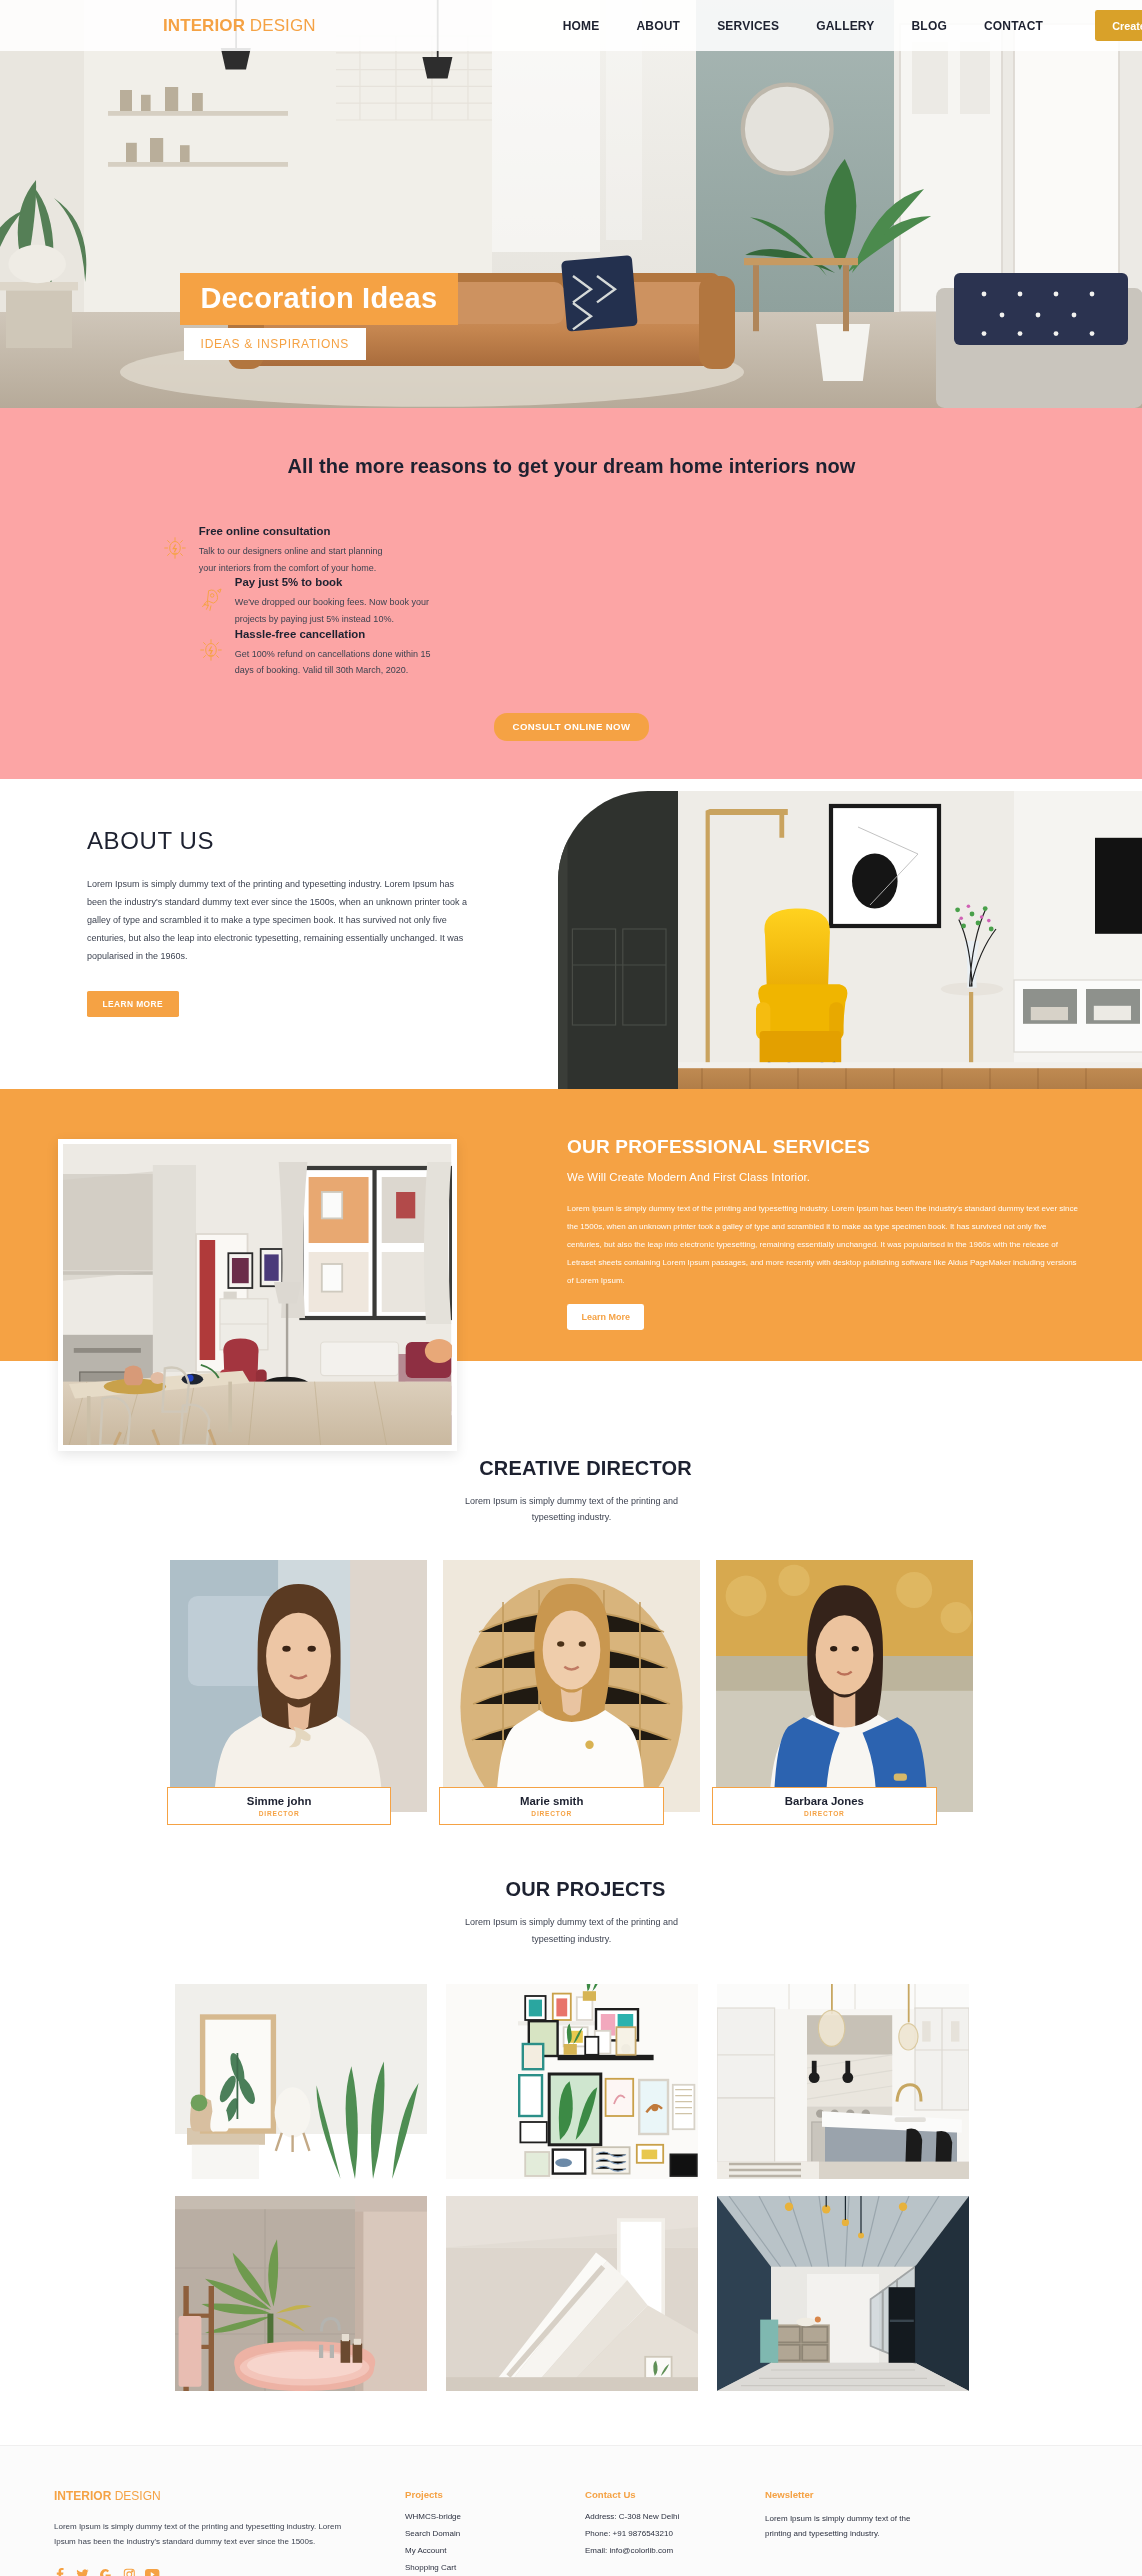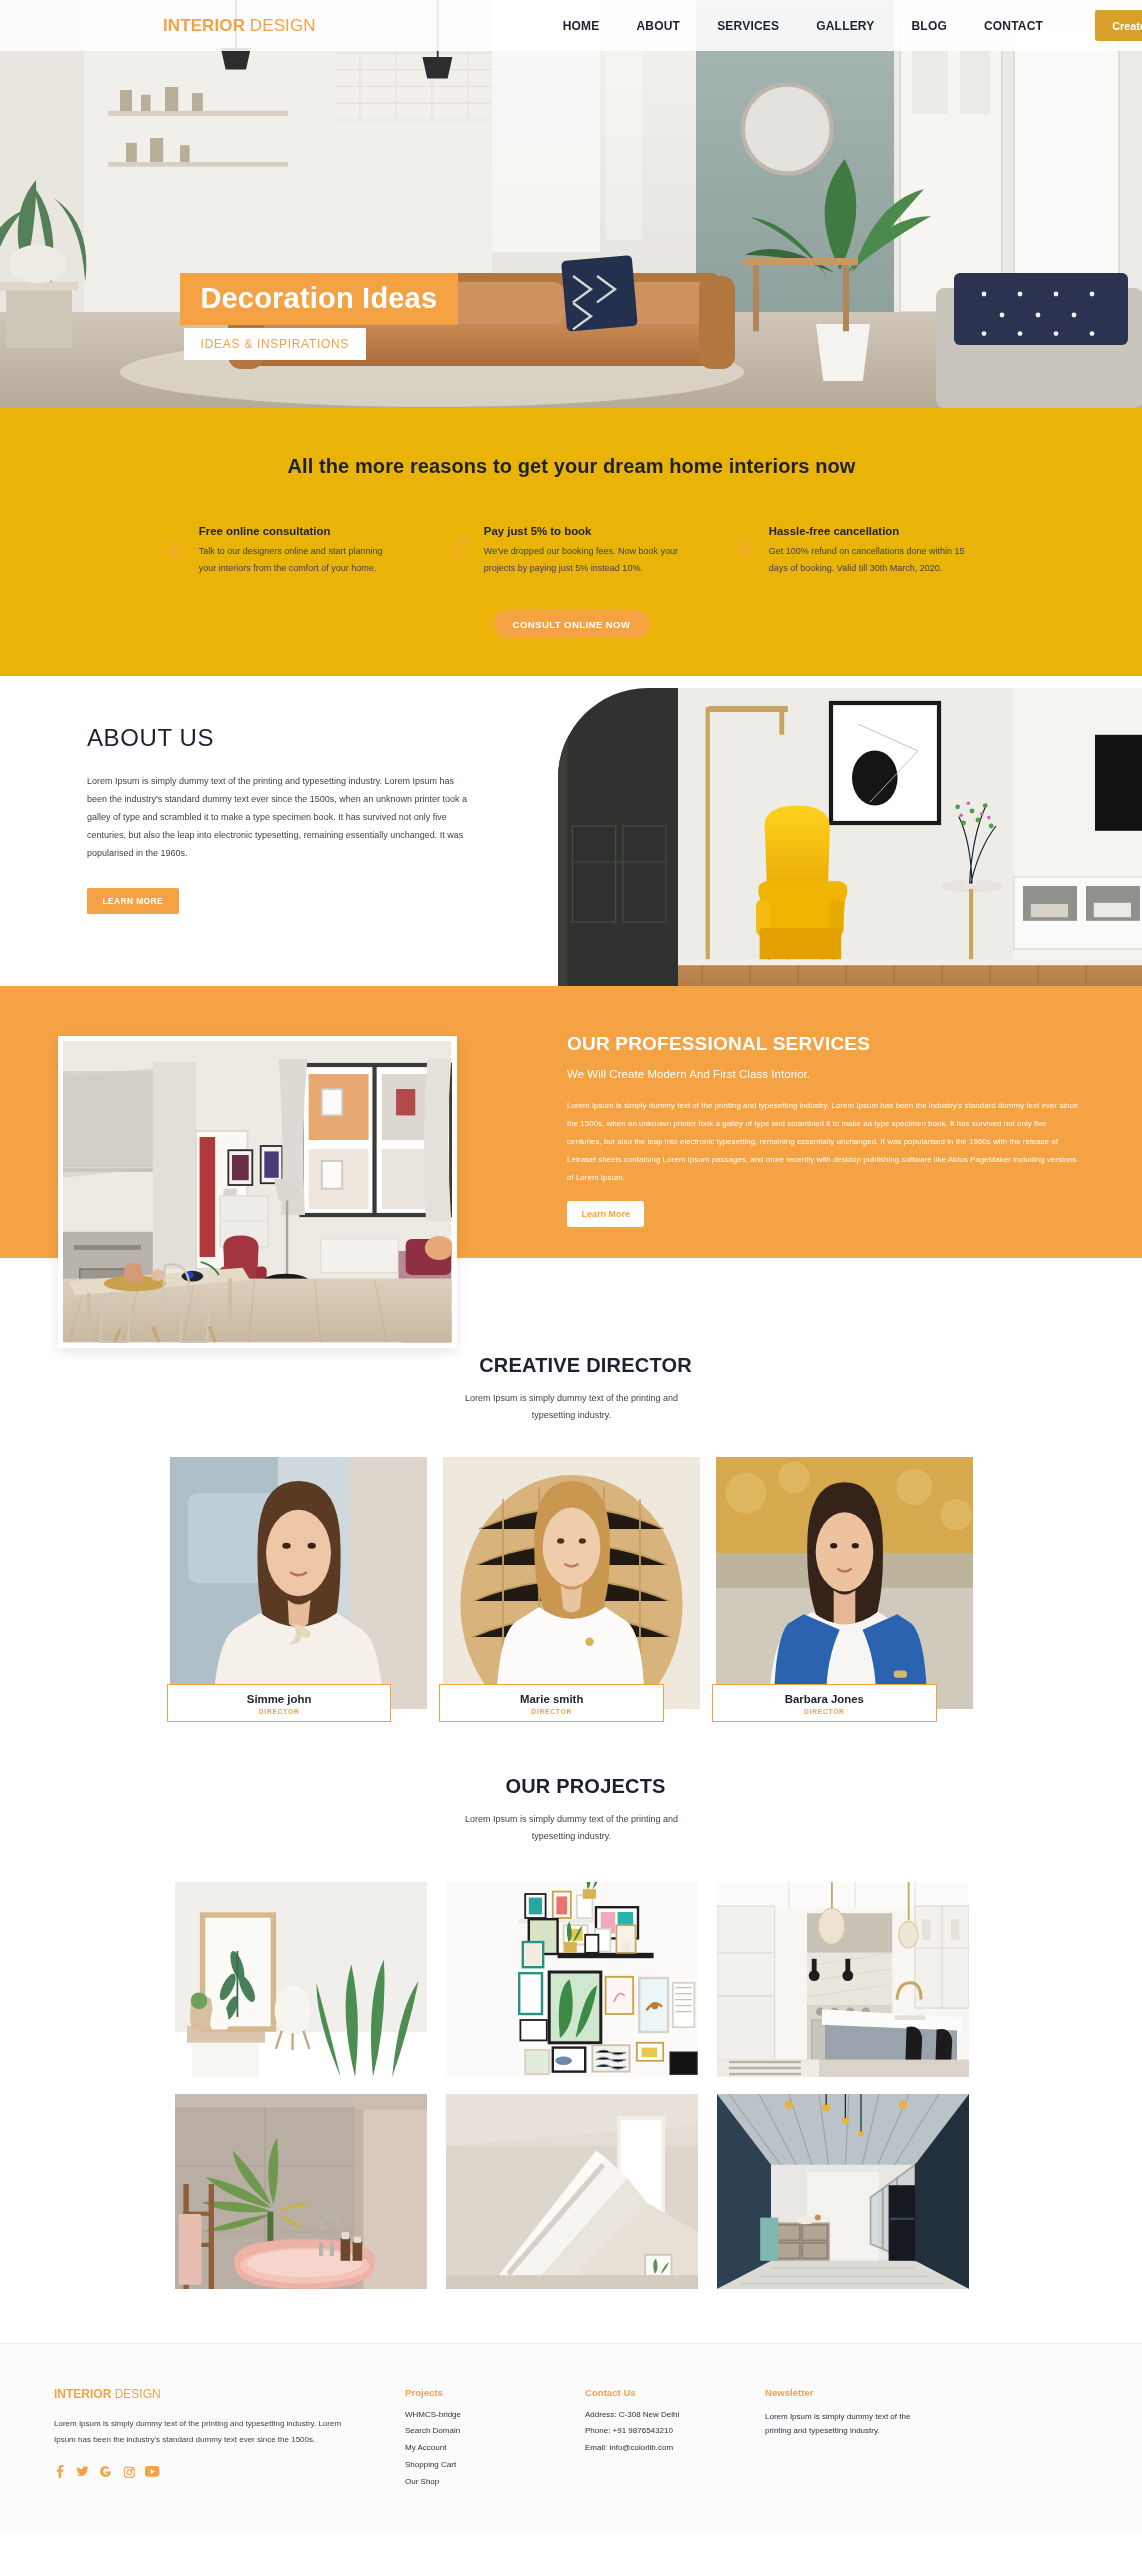--- a/index.html
+++ b/index.html
@@ -63,28 +63,28 @@
   }
   .hero-sub-box {
     background:#fff; display:inline-block; margin-top:3.6px;
     padding:8.4px 17px 9.6px 17px; position:relative; left:3.6px;
   }
   .hero-sub-box .s {
     color:#f5a244; font-size:12px; font-weight:400; letter-spacing:0.7px;
   }
 
   
-  .reasons { padding:47px 0 38px 0; background:#eab308; }
+  .reasons { padding:47px 0 38px 0; background:#fca5a5; }
   .reasons h2 {
     text-align:center; font-size:20px; font-weight:700;
     color:#1d2130; letter-spacing:0.1px;
   }
   .feature-row {
     display:flex; justify-content:flex-end; gap:0;
-    margin-top:47px; padding:0 162px;
+    margin-top:47px; padding:0 162px;flex-direction:column;
   }
   .feature {
     display:flex; gap:10.8px; width:288px; align-items:flex-start;
   }
   .feature + .feature { margin-left:36px; }
   .feat-icon { flex:0 0 auto; margin-top:9.6px; }
   .feat-txt h3 {
     font-size:11.4px; font-weight:700; color:#1d2130; margin-bottom:6px;
   }
   .feat-txt p {

